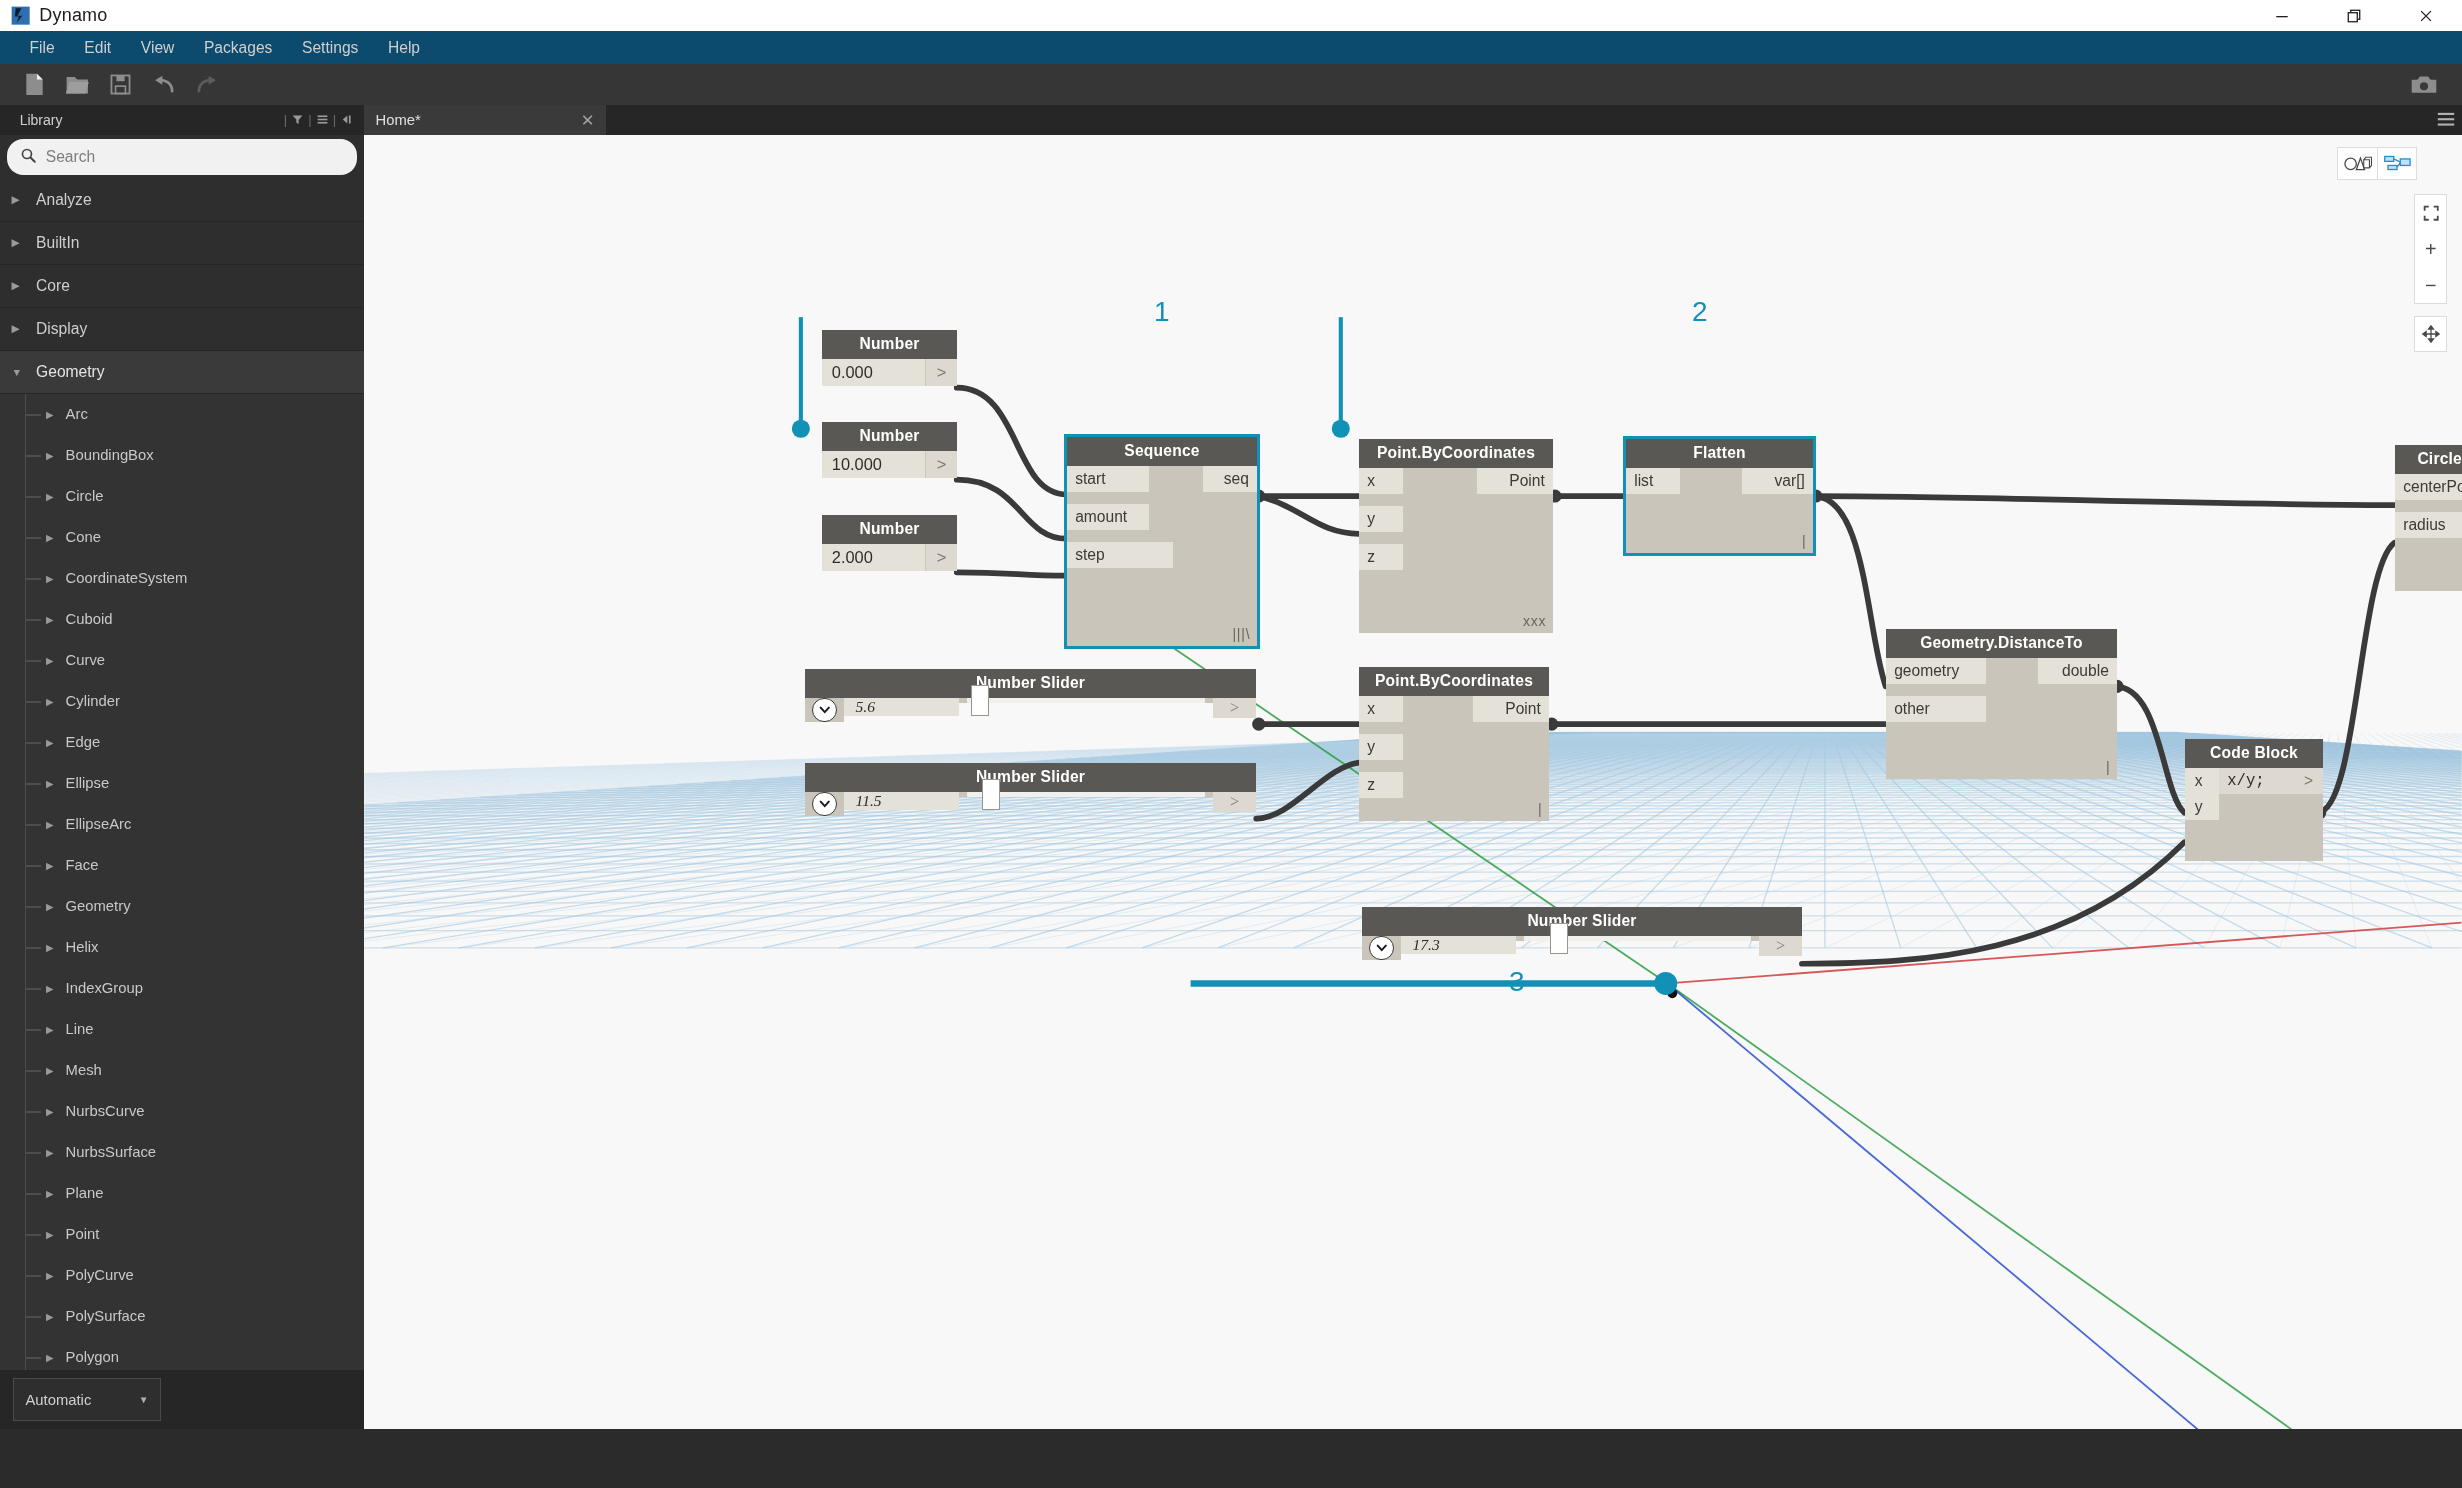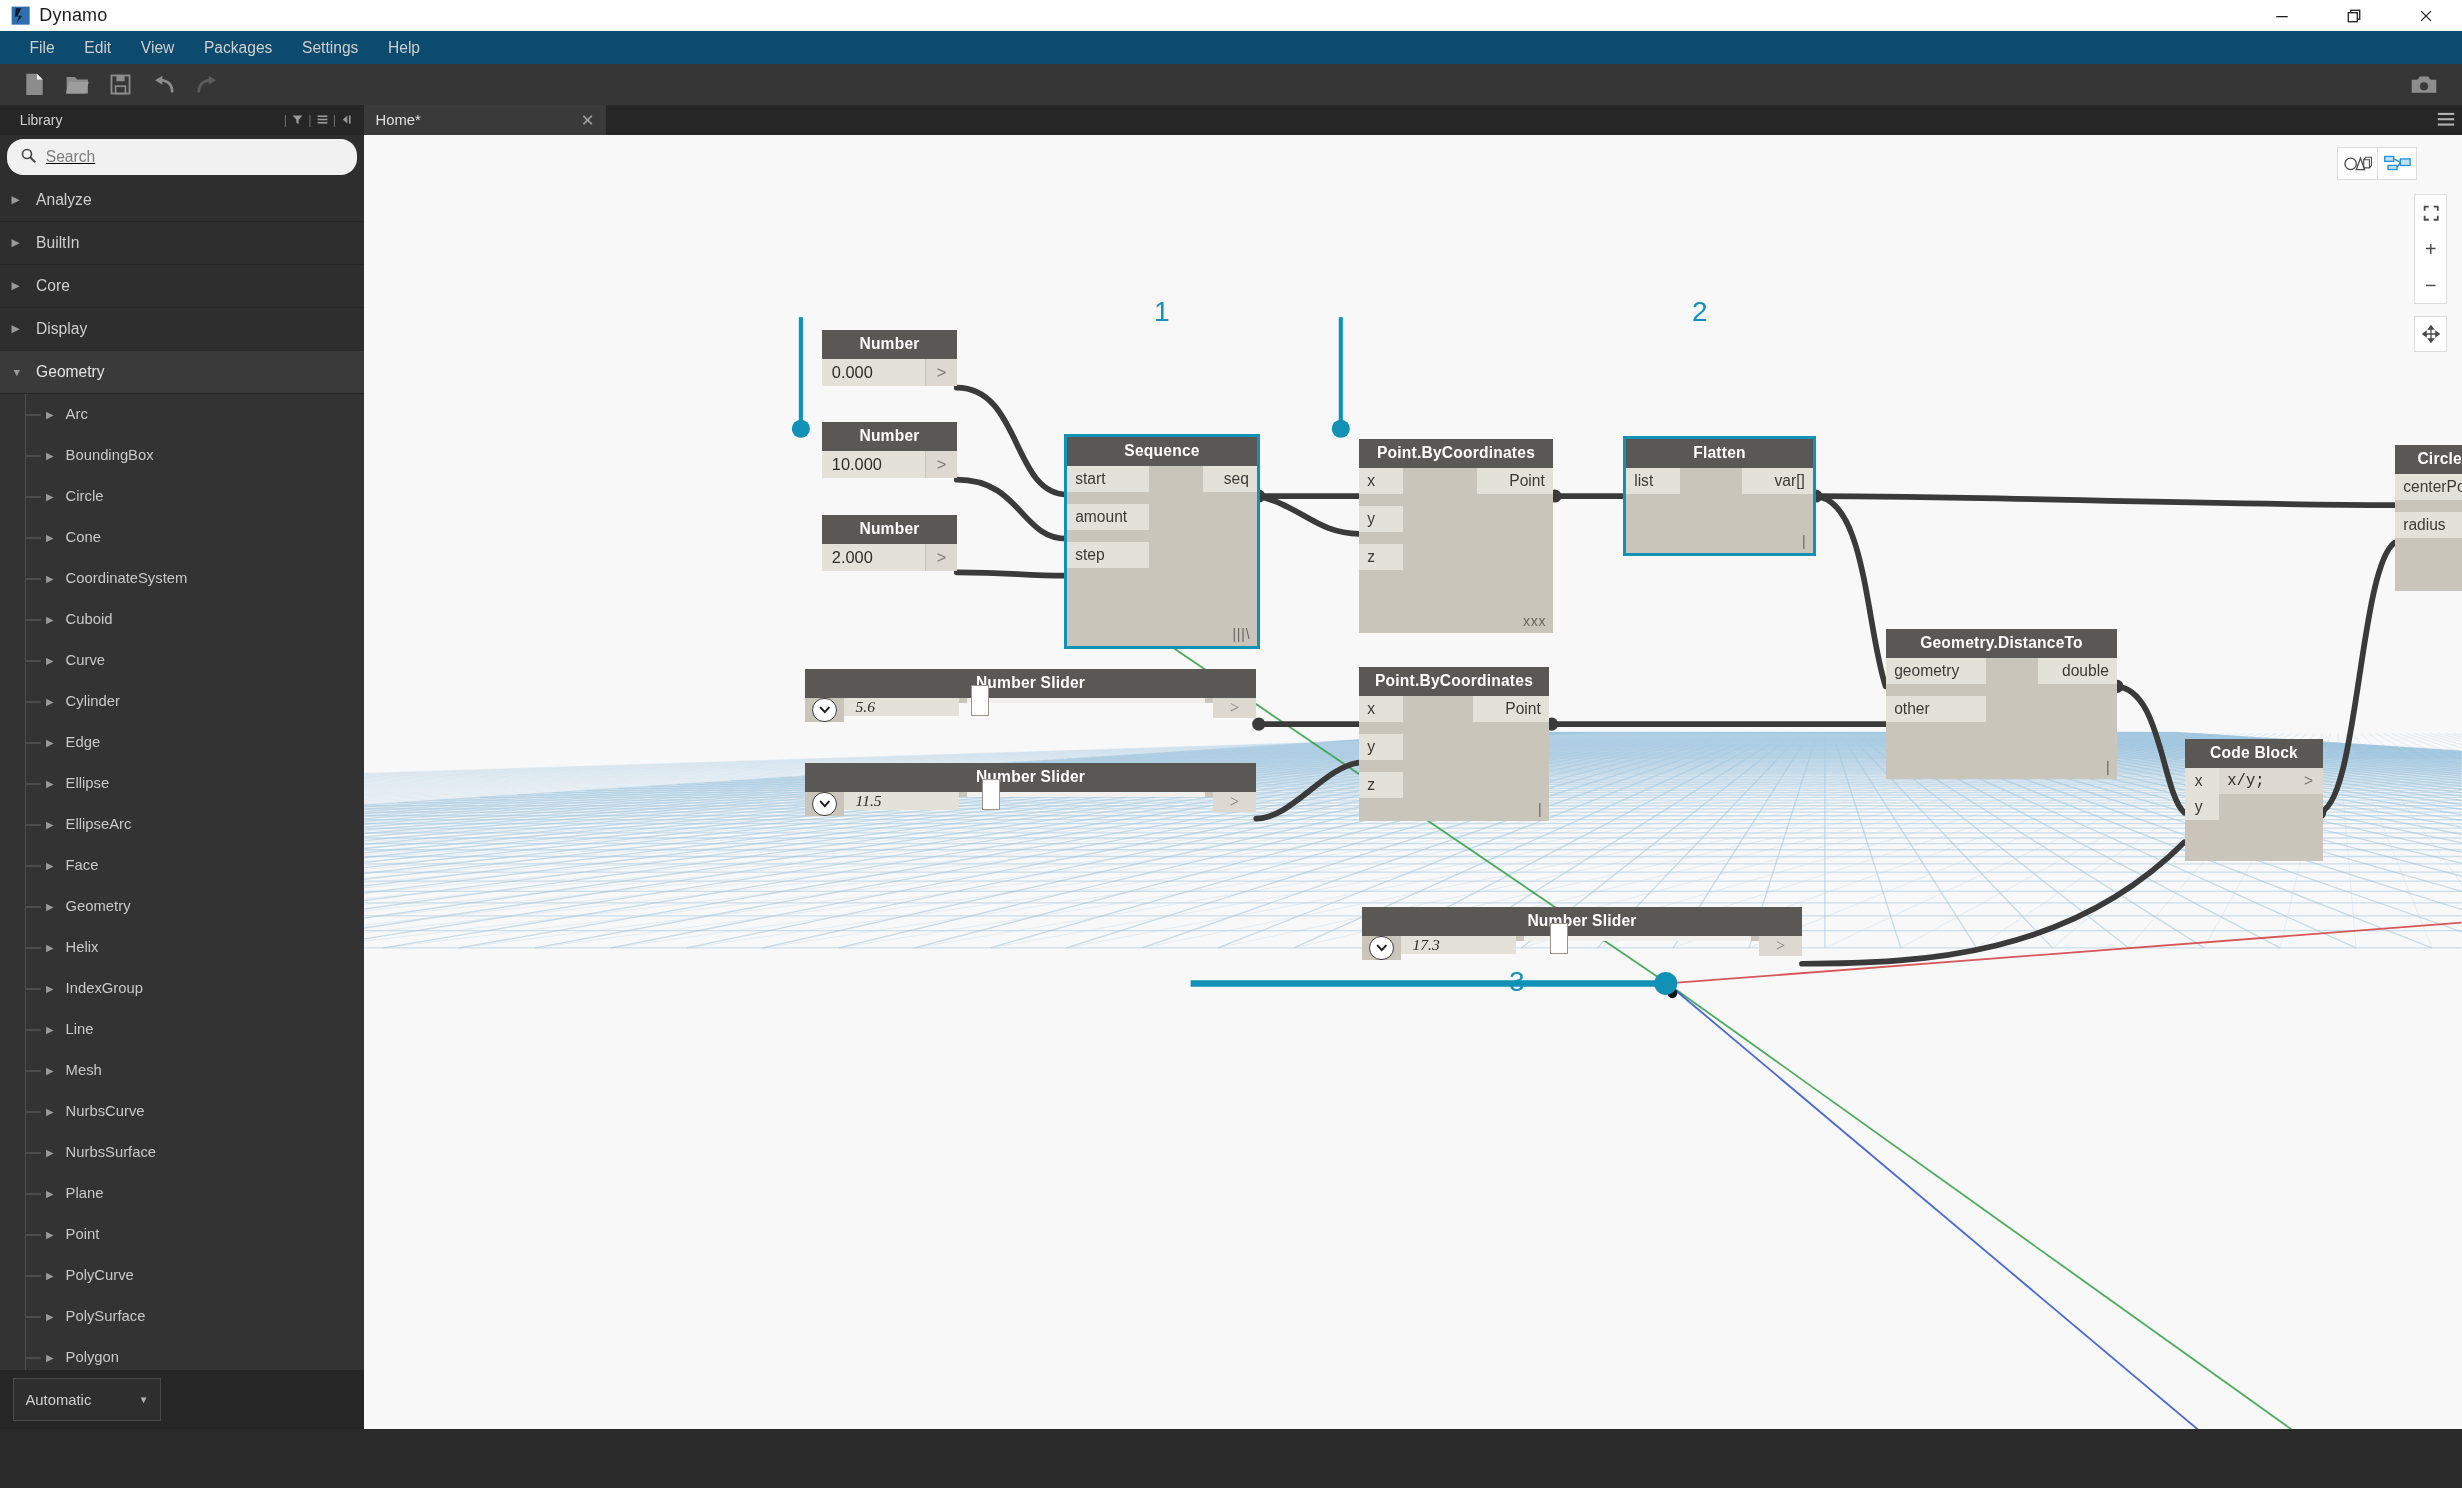--- a/index.html
+++ b/index.html
@@ -62,21 +62,21 @@
   .lib-header-icons{ margin-left:auto; display:flex;align-items:center; gap:0px;}
   .lib-hicon{ width:18px;height:18px;display:flex;align-items:center;justify-content:center;}
   .lib-sep{ color:#6a6a6a; font-size:13px; padding:0 1.6px;}
 
   .lib-search-wrap{
     height:44px;background:#2e2e2e;display:flex;align-items:center;
     padding:0 6.6px;
   }
   .lib-search{
     flex:1;height:36px;background:#f1f1f1;border-radius:16.4px;
-    display:flex;align-items:center;padding:0 13px;text-decoration:underline;
+    display:flex;align-items:center;padding:0 13px;
   }
   .lib-search input{
     border:0;outline:0;background:transparent;flex:1;
     font-size:15.6px;color:#555; font-family:"Liberation Sans",sans-serif;
     margin-left:9.8px;
   }
   .lib-search input::placeholder{color:#7d7d7d;}
 
   .lib-list{ height:1239px; overflow:hidden;}
   .lib-cat{
@@ -989,21 +989,21 @@
       <div class="val">2.000</div>
       <div class="gt">&gt;</div>
     </div>
   </div>
 
   <div class="node selected" style="left:703px;top:302px;width:190px;">
     <div class="hdr">Sequence</div>
     <div class="body" style="height:180px;">
       <div class="port" style="left:0;top:0;width:82px;">start</div>
       <div class="port" style="left:0;top:38px;width:82px;">amount</div>
-      <div class="port" style="left:0;top:76px;width:82px;">step</div>
+      <div class="port" style="left:0;top:76px;width:106px;">step</div>
       <div class="port out" style="right:0;top:0;width:54px;">seq</div>
       <div class="lacing">|||\</div>
     </div>
   </div>
 
   <div class="node" style="left:995px;top:304px;width:194px;">
     <div class="hdr">Point.ByCoordinates</div>
     <div class="body" style="height:165px;">
       <div class="port" style="left:0;top:0;width:44px;">x</div>
       <div class="port" style="left:0;top:38px;width:44px;">y</div>

